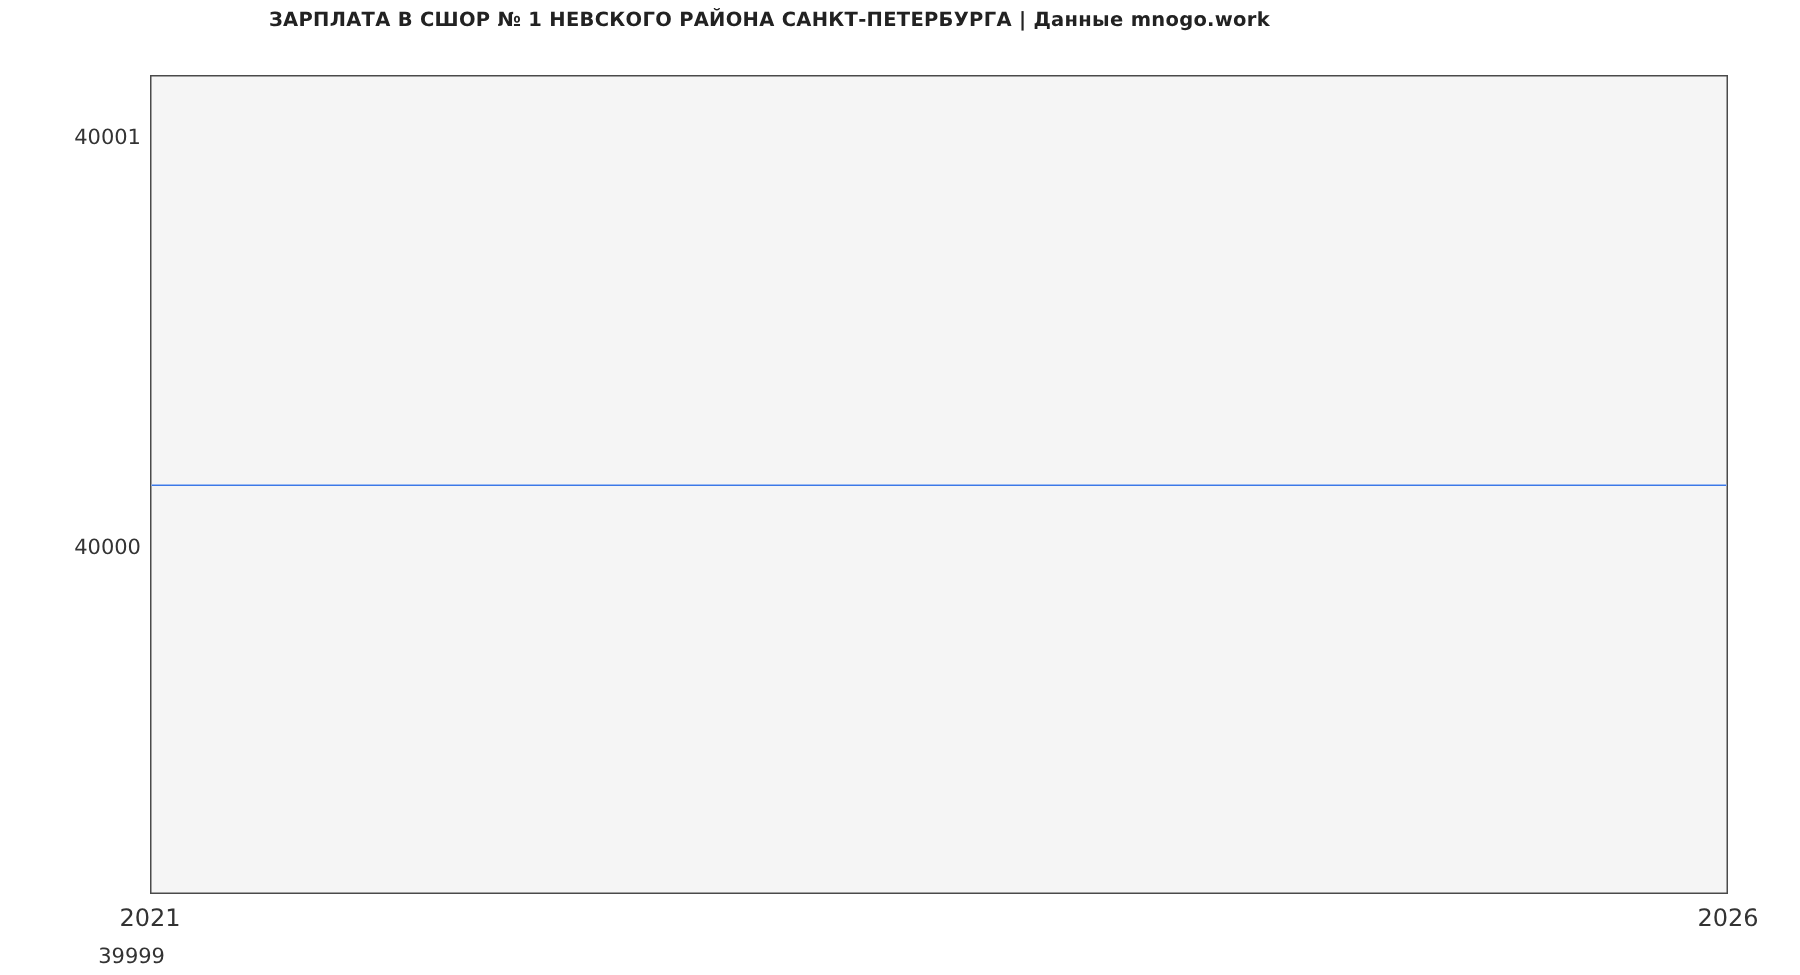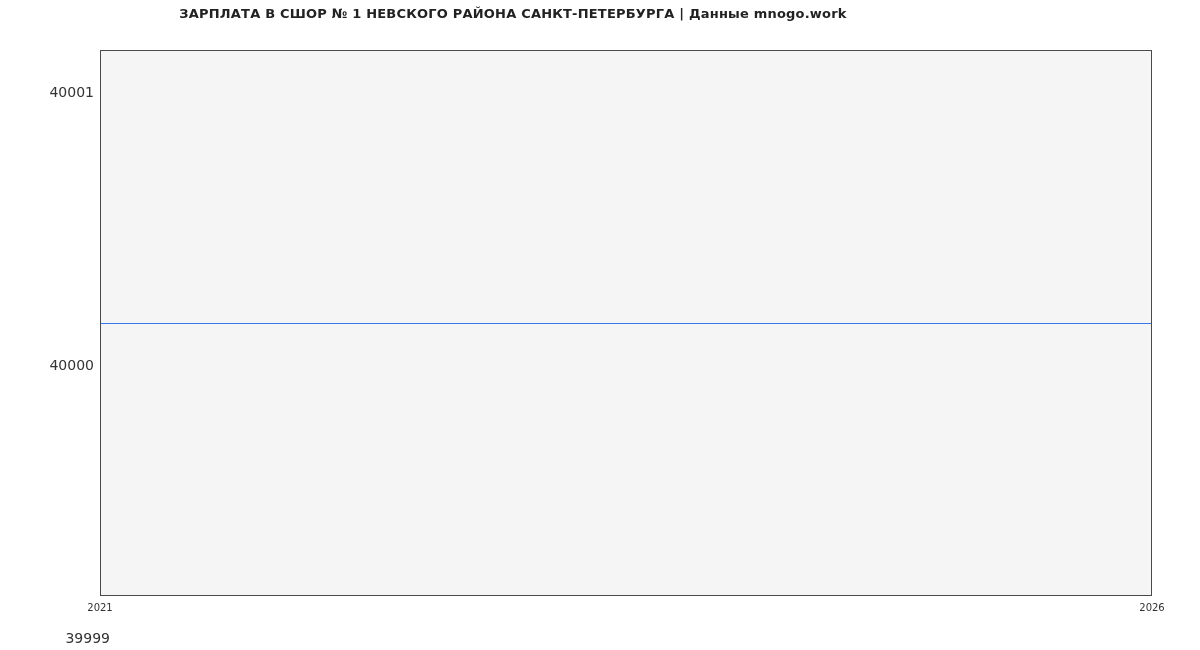--- a/index.html
+++ b/index.html
@@ -39,21 +39,21 @@
   .ylab {
     position: absolute;
     font-size: 14px;
     color: #333333;
     text-align: right;
     width: 90px;
     margin-top: 40px;
   }
   .xlab {
     position: absolute;
-    font-size: 10px;
+    font-size: 16px;
     color: #333333;
     text-align: center;
     transform: translateX(-50%);
   }
   .grid-h {
     position: absolute;
     left: 0;
     width: 100%;
     height: 0;
     border-top: 1px solid #ffffff;

